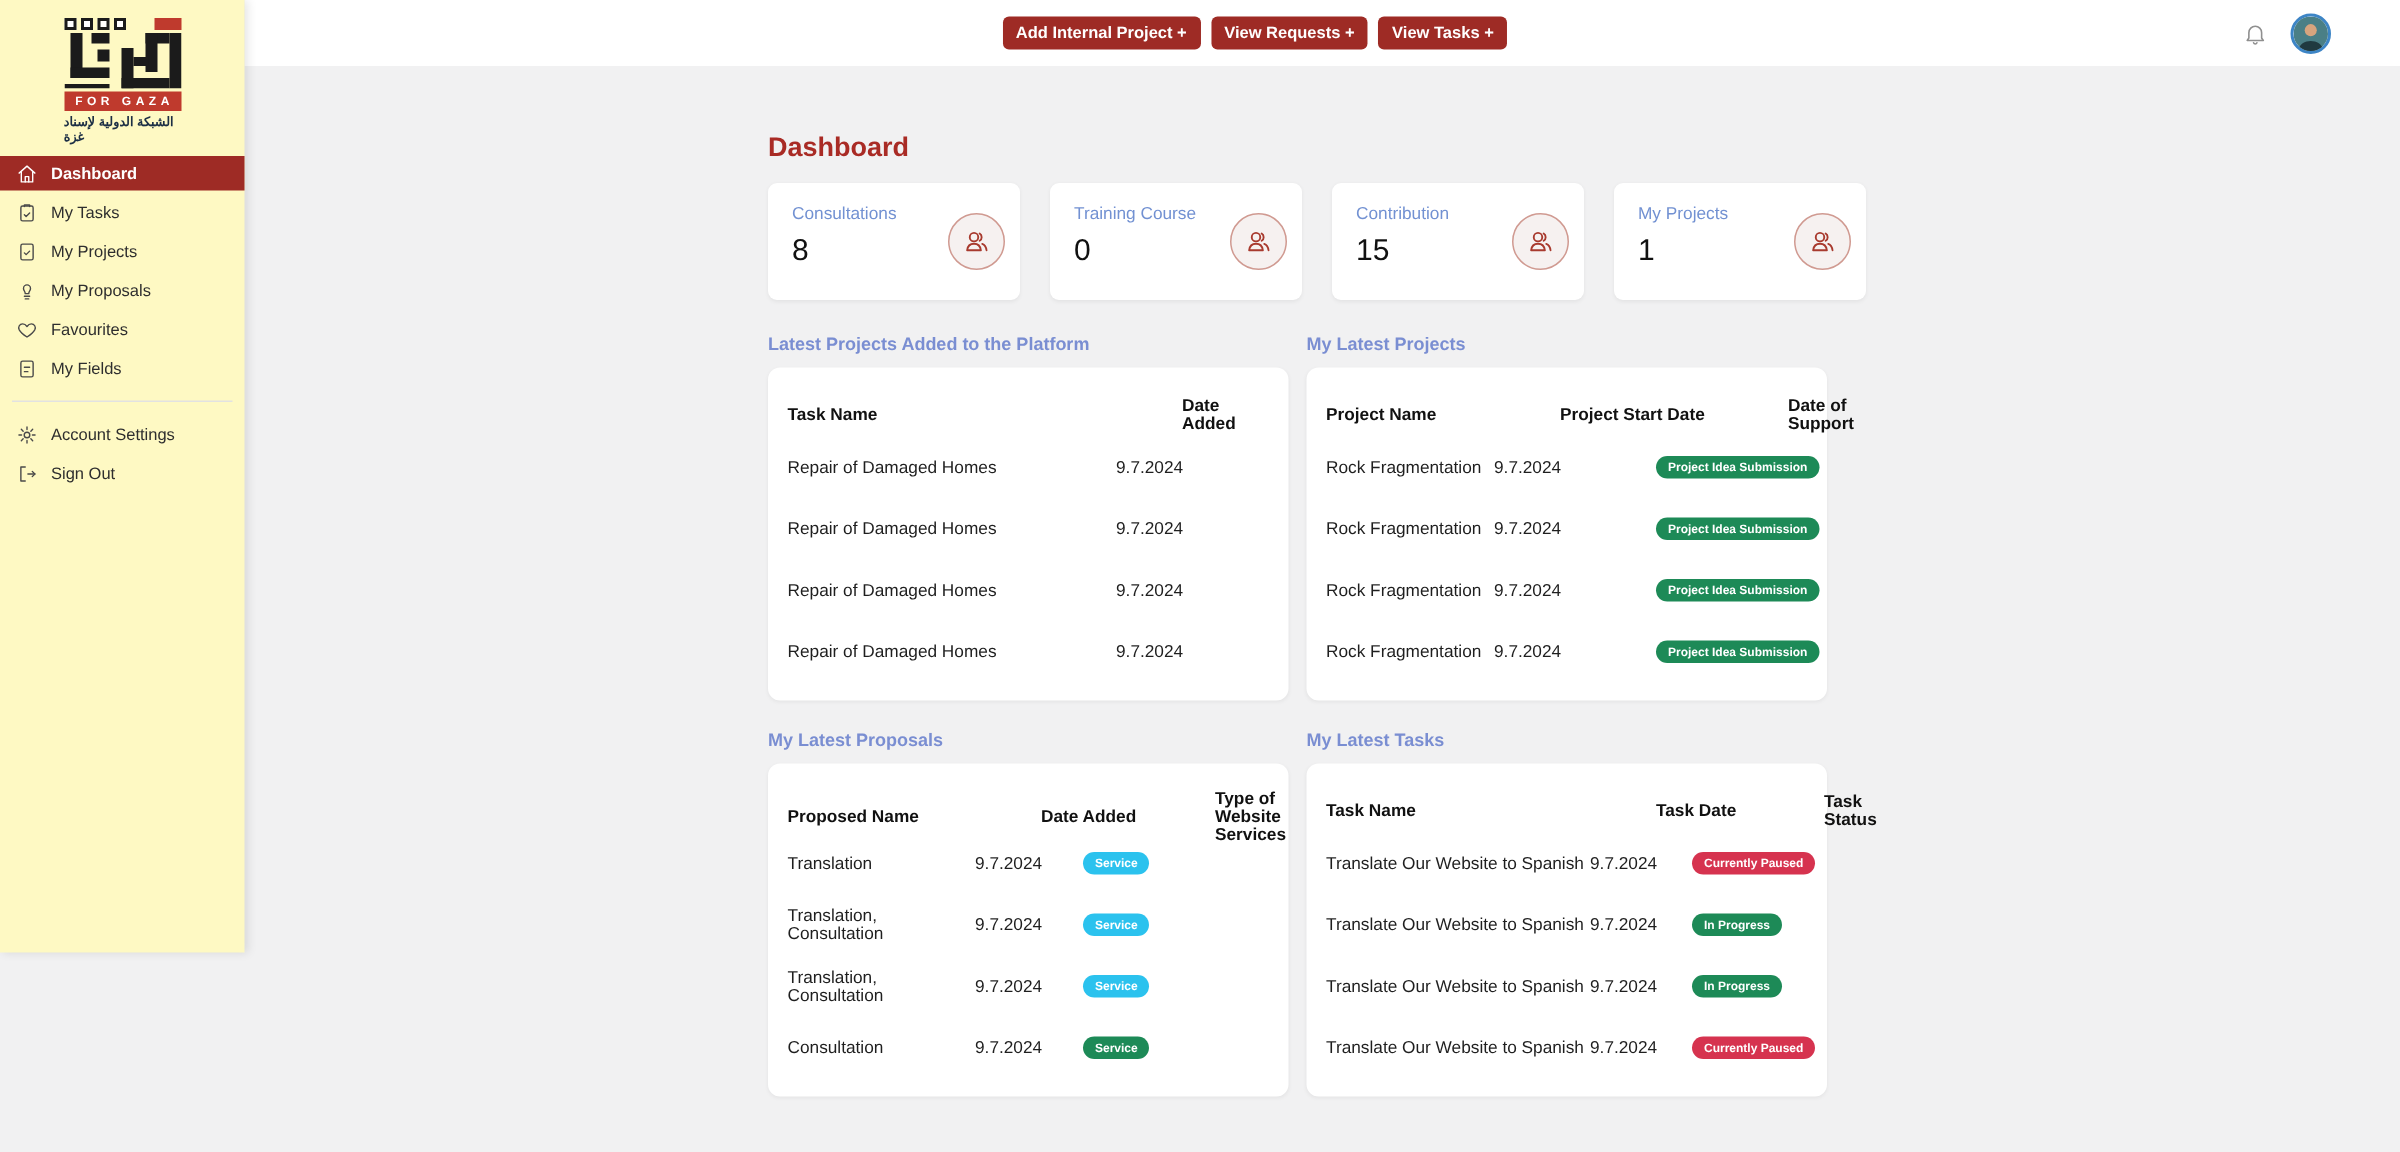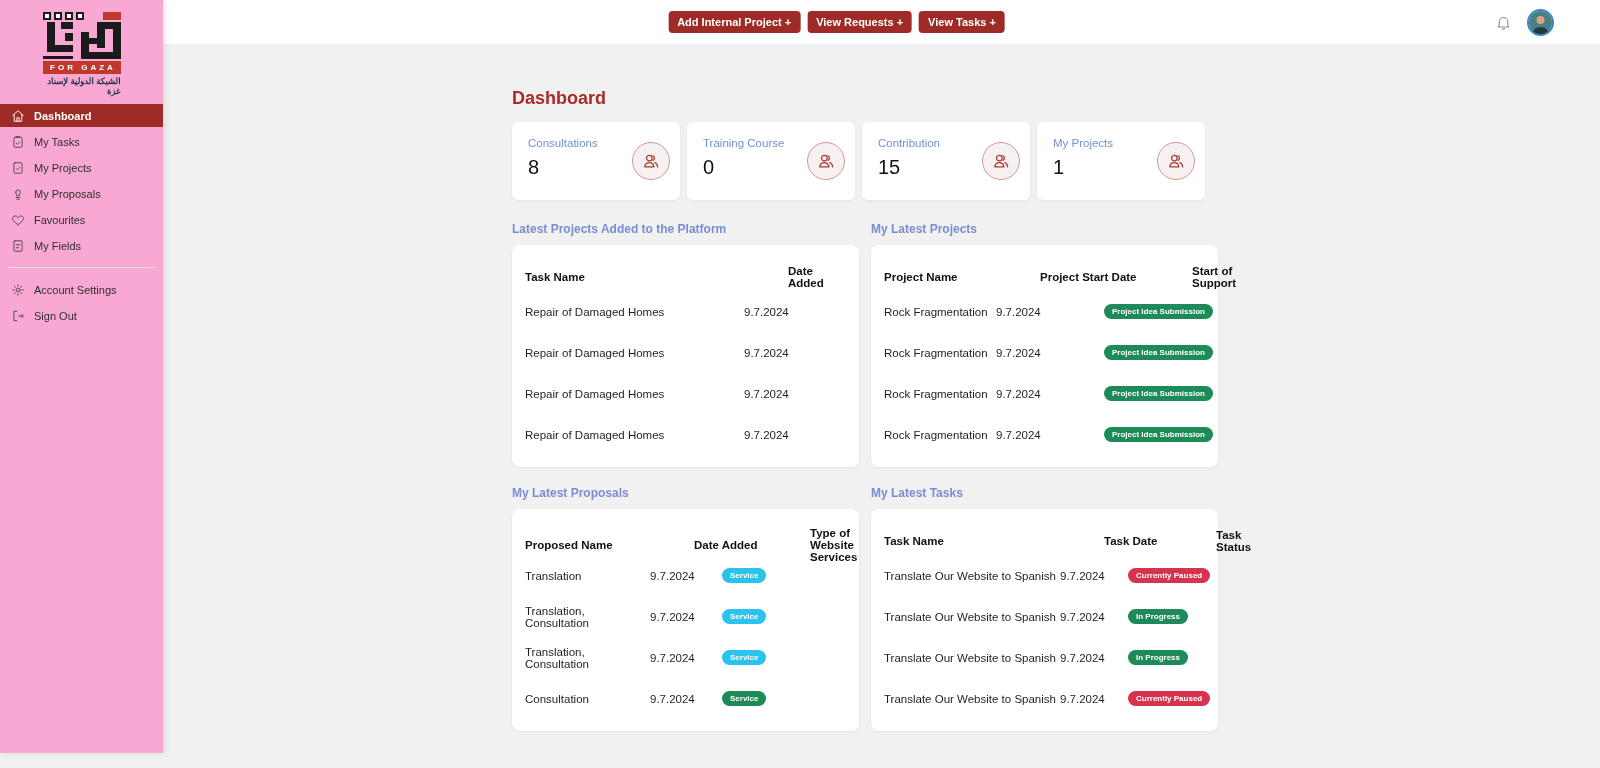--- a/index.html
+++ b/index.html
@@ -1,29 +1,29 @@
 <!DOCTYPE html>
 <html><head>
 <meta charset="utf-8">
 <style>
   * { margin:0; padding:0; box-sizing:border-box; }
   html,body { width:1600px; height:768px; overflow:hidden; background:#f1f1f2;
     font-family:"Liberation Sans", sans-serif; }
 
   
-  .sidebar { position:fixed; left:0; top:0; width:163px; height:753px; background:#f9a8d4;
+  .sidebar { position:fixed; left:0; top:0; width:163px; height:635px; background:#fef9c3;
     box-shadow:2px 0 6px rgba(0,0,0,.10); z-index:5; }
   .logo-wrap { width:78px; margin:12px auto 0 auto; }
   .logo-squares { display:flex; gap:3px; align-items:center; height:8px; }
   .logo-sq { width:8px; height:8px; border:2px solid #1b1b1b; background:#fff; }
   .logo-redbar { width:18px; height:8px; background:#bf3a2d; margin-left:auto; }
   .logo-maze { display:block; margin-top:2px; }
   .logo-band { margin-top:2px; background:#bf3a2d; color:#fff; font-size:8px; font-weight:bold;
     letter-spacing:3px; text-align:center; padding:2px 0 2px 3px; }
-  .logo-ar { margin-top:2px; text-align:right; font-size:8.5px; color:#1c2f45; direction:rtl; font-weight:bold; }
+  .logo-ar { margin-top:2px; text-align:left; font-size:8.5px; color:#1c2f45; direction:rtl; font-weight:bold; }
 
   .nav { margin-top:8px; }
   .nav-item { display:flex; align-items:center; gap:9px; height:23px; margin:0 0 3px 0;
     padding:0 10px 0 11px; font-size:11px; color:#2e2e2e; cursor:pointer; }
   .nav-item svg { width:14px; height:14px; stroke:#4a4a4a; fill:none; stroke-width:1.6;
     stroke-linecap:round; stroke-linejoin:round; flex:0 0 14px; }
   .nav-item.active { background:#9e2b25; color:#fff; margin:0 0 3px 0; font-weight:bold; }
   .nav-item.active svg { stroke:#fff; }
   .nav-divider { height:1px; background:#e2e2e2; margin:10px 8px; }
 
@@ -36,21 +36,21 @@
     font-weight:bold; padding:5px 9px; cursor:pointer; font-family:inherit; white-space:nowrap; }
   .topbar-right { position:absolute; right:46px; top:0; height:44px; display:flex; align-items:center; gap:15px; }
   .bell { width:17px; height:17px; stroke:#8f8f8f; fill:none; stroke-width:1.5;
     stroke-linecap:round; stroke-linejoin:round; cursor:pointer; }
   .avatar { width:27px; height:27px; border-radius:50%; border:2px solid #3d85c6; overflow:hidden; cursor:pointer; }
 
   
   .content { padding:44px 0 0 349px; width:1437px; }
   .page-title { font-size:18px; font-weight:bold; color:#a92b25; }
 
-  .stats-row { display:grid; grid-template-columns:repeat(4,168px); gap:7px; margin-top:13px; }
+  .stats-row { display:grid; grid-template-columns:repeat(4,168px); gap:20px; margin-top:13px; }
   .stat-card { position:relative; height:78px; background:#fff; border-radius:6px;
     box-shadow:0 1px 3px rgba(0,0,0,.06); padding:15px 16px; }
   .stat-label { font-size:11.5px; color:#7291d2; }
   .stat-value { font-size:20px; color:#111; margin-top:7px; }
   .stat-icon-circle { position:absolute; right:10px; top:50%; transform:translateY(-50%);
     width:38px; height:38px; border-radius:50%; border:1px solid #d09a91; background:#f6f1f0;
     display:flex; align-items:center; justify-content:center; }
   .stat-icon-circle svg { width:20px; height:20px; stroke:#a83a2e; fill:none; stroke-width:1.5;
     stroke-linecap:round; stroke-linejoin:round; }
 
@@ -263,21 +263,21 @@
               <span>9.7.2024</span>
             </div>
           </div>
       </section>
       <section>
         <div class="section-title">My Latest Projects</div>
         <div class="card t1">
             <div class="trow thead">
               <span>Project Name</span>
               <span>Project Start Date</span>
-              <span>Start of Support</span>
+              <span>Date of Support</span>
             </div>
             <div class="trow">
               <span>Rock Fragmentation</span>
               <span>9.7.2024</span>
               <span><span class="badge" style="background: rgb(29, 138, 87);">Project Idea Submission</span></span>
             </div>
             <div class="trow">
               <span>Rock Fragmentation</span>
               <span>9.7.2024</span>
               <span><span class="badge" style="background: rgb(29, 138, 87);">Project Idea Submission</span></span>

